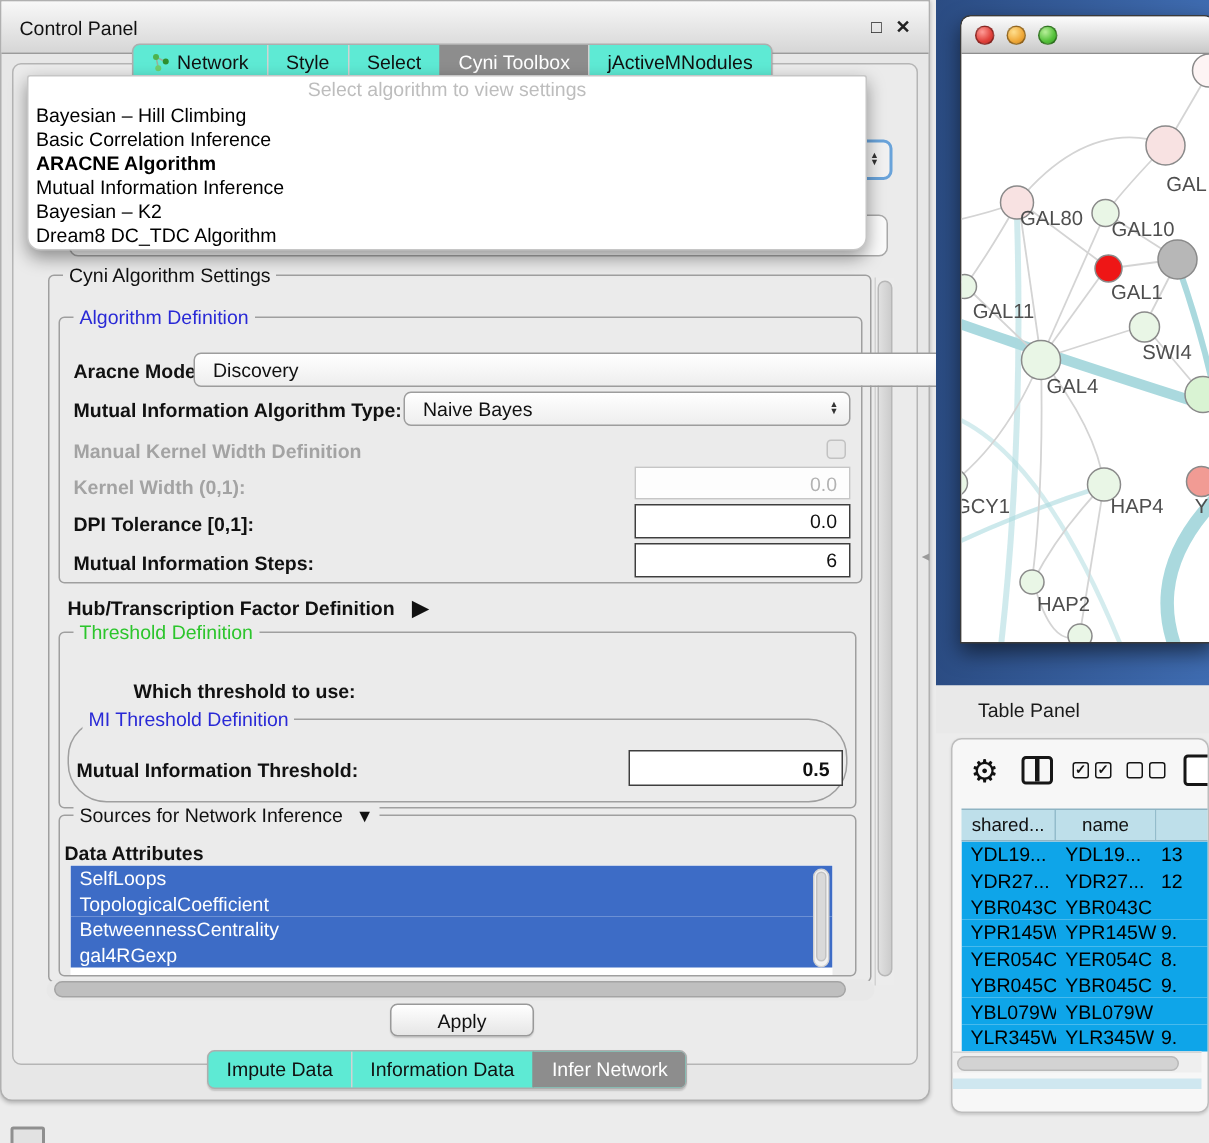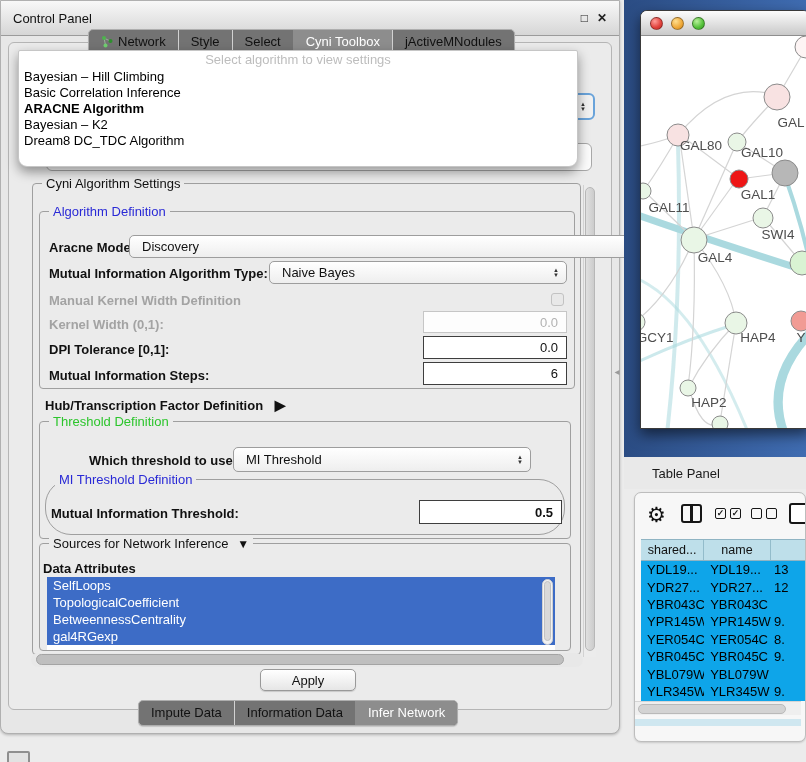--- a/index.html
+++ b/index.html
@@ -9,21 +9,21 @@
   
   #cp-window { position:absolute; left:0; top:8; width:620px; height:734px;
     background:#e7e7e7; border:1px solid #b0b0b0; border-radius:0 0 8px 8px;
     box-shadow:0 1px 3px rgba(0,0,0,.25); }
   #cp-titlebar { position:absolute; left:0; top:0; right:0; height:35px;
     background:linear-gradient(#f8f8f8,#d6d6d6); border-bottom:1px solid #9b9b9b;
     display:flex; align-items:center; padding:0 12px; font-size:13px; }
   #cp-buttons { margin-left:auto; display:flex; gap:9px; font-size:12px; font-weight:bold; color:#222; }
   #cp-buttons span { cursor:default; }
 
-  .tabstrip { position:absolute; display:flex; background:#737373; border:1px solid #aeaeae;
+  .tabstrip { position:absolute; display:flex; background:#5eead4; border:1px solid #aeaeae;
     border-radius:5px; font-size:13px; overflow:hidden; box-shadow:0 1px 1px rgba(0,0,0,.15); }
   .tab { padding:4px 12px 5px; display:flex; align-items:center; gap:5px; color:#111; position:relative; }
   .tab + .tab { border-left:1px solid #d2d2d2; }
   .tab.selected { background:#8d8d8d; color:#fff; border-left-color:#8d8d8d; }
 
   #cp-card { position:absolute; left:7px; top:41px; width:604px; height:668px;
     background:#ebebeb; border:1px solid #b5b5b5; border-radius:6px; }
 
   
   #algo-popup { position:absolute; left:17px; top:49px; width:560px; height:117px; z-index:50;
@@ -180,20 +180,21 @@
       </span>
   </div>
   <div id="hidden-combo2">gal-filtered sif default node</div>
 
   <div id="algo-popup">
     <div class="dd-placeholder">Select algorithm to view settings</div>
     <div>
         <div class="dd-item">Bayesian – Hill Climbing</div>
         <div class="dd-item">Basic Correlation Inference</div>
         <div class="dd-item bold">ARACNE Algorithm</div>
+        <div class="dd-item">Mutual Information Inference</div>
         <div class="dd-item">Bayesian – K2</div>
         <div class="dd-item">Dream8 DC_TDC Algorithm</div>
       </div>
   </div>
 
   <div class="groupbox" style="left:31px; top:182px; width:549px; height:472px;">
     <span class="grouplabel">Cyni Algorithm Settings</span>
   </div>
   <div class="vscroll">
     <div class="vscroll-thumb"></div>
@@ -241,27 +242,20 @@
 
   <span class="lbl" style="left:44px; top:396px;">
     <span>Hub/Transcription Factor Definition</span>
     <span style="margin-left:8px; font-size:14px;">▶</span>
   </span>
 
   <div class="groupbox" style="left:38px; top:420px; width:532px; height:118px;">
     <span class="grouplabel green">Threshold Definition</span>
   </div>
   <span class="lbl" style="left:88px; top:452px;">Which threshold to use:</span>
-  <div class="combo" style="left:232px; top:446px; width:298px; height:25px;">
-    <span>MI Threshold</span>
-    <span class="stepper">
-        <span>▲</span>
-        <span>▼</span>
-      </span>
-  </div>
 
   <div class="groupbox" style="left:44px; top:478px; width:520px; height:56px;border-radius:26px;">
     <span class="grouplabel blue">MI Threshold Definition</span>
   </div>
   <span class="lbl" style="left:50px; top:505px;">Mutual Information Threshold:</span>
   <div class="field" style="left:418px; top:499px; width:143px; height:24px;font-weight:bold;">
     <span>0.5</span>
   </div>
 
   <div class="groupbox" style="left:38px; top:542px; width:532px; height:108px;">

